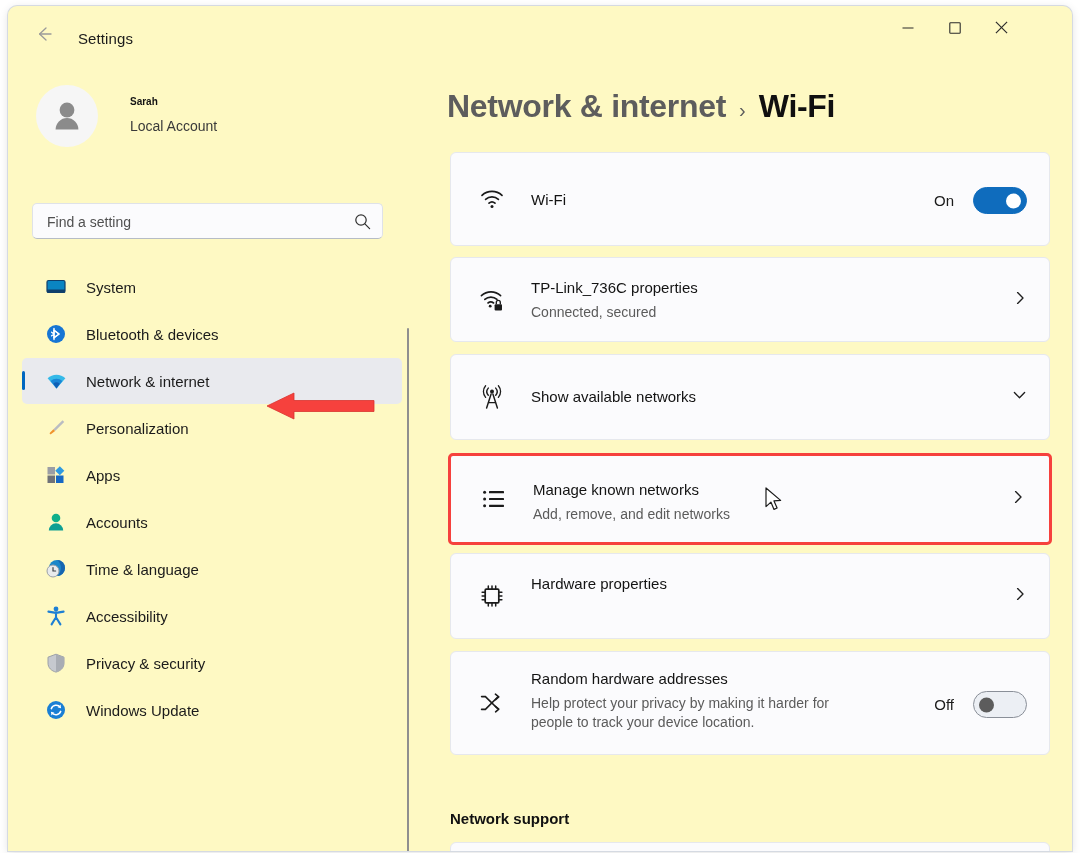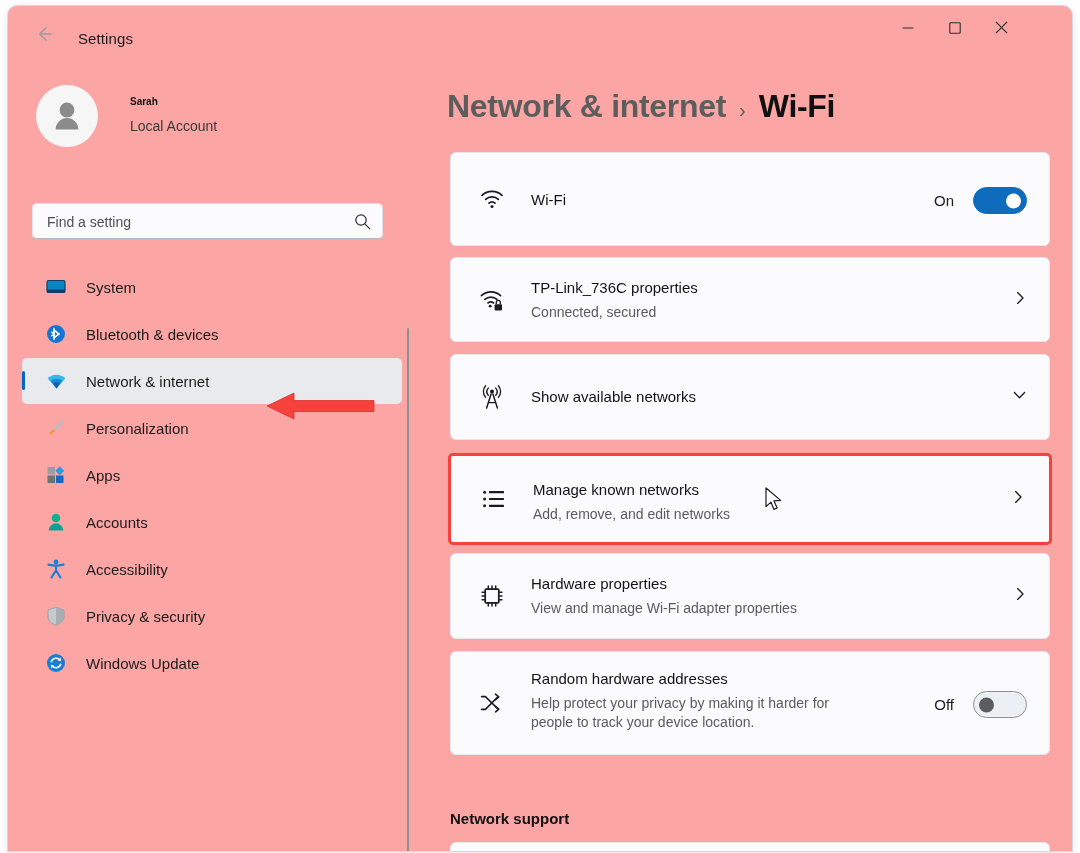--- a/index.html
+++ b/index.html
@@ -14,21 +14,21 @@
     overflow: hidden;
   }
 
   
   #window {
     position: absolute;
     left: 8px;
     top: 6px;
     width: 1064px;
     height: 845px;
-    background: #fca5a5;
+    background: #fef9c3;
     border-radius: 9px 9px 0 0;
     box-shadow: 0 0 0 1px #d5dae2, 0 2px 10px rgba(0,0,0,.13);
     overflow: hidden;
   }
 
   
   #titlebar {
     position: absolute;
     left: 0; top: 0;
     width: 100%;
@@ -404,20 +404,31 @@
       <div class="nav-item">
         <span class="nav-icon">
           <svg width="22" height="22" viewBox="0 0 22 22">
             <circle cx="11" cy="7" r="4.3" fill="#10b08a"></circle>
             <path d="M3.8 19.5a7.2 7.2 0 0 1 14.4 0z" fill="#0f9f93"></path>
           </svg>
         </span>
         <span class="nav-label">Accounts</span>
       </div>
 
+      <div class="nav-item">
+        <span class="nav-icon">
+          <svg width="22" height="22" viewBox="0 0 22 22">
+            <circle cx="12" cy="10" r="8" fill="#1b87c9"></circle>
+            <path d="M12 2a8 8 0 0 1 0 16 10 10 0 0 0 0-16z" fill="#1665b0"></path>
+            <circle cx="8" cy="13" r="6" fill="#e8eaec" stroke="#9aa0a8" stroke-width="1"></circle>
+            <path d="M8 9.5 V13 H10.6" fill="none" stroke="#3a3f45" stroke-width="1.2" stroke-linecap="round"></path>
+          </svg>
+        </span>
+        <span class="nav-label">Time &amp; language</span>
+      </div>
 
 
       <div class="nav-item">
         <span class="nav-icon">
           <svg width="22" height="22" viewBox="0 0 22 22">
             <circle cx="11" cy="4" r="2.4" fill="#1d7fd4"></circle>
             <path d="M11 7.2 L11 12.6 M11 7.9 L3.4 6.6 M11 7.9 L18.6 6.6 M11 12.2 L6.6 19.4 M11 12.2 L15.4 19.4" fill="none" stroke="#1d7fd4" stroke-width="2.1" stroke-linecap="round"></path>
           </svg>
         </span>
         <span class="nav-label">Accessibility</span>
@@ -555,21 +566,20 @@
             <line x1="3.1" y1="9.3" x2="6.2" y2="9.3"></line>
             <line x1="3.1" y1="13" x2="6.2" y2="13"></line>
             <line x1="3.1" y1="16.7" x2="6.2" y2="16.7"></line>
             <line x1="19.8" y1="9.3" x2="22.9" y2="9.3"></line>
             <line x1="19.8" y1="13" x2="22.9" y2="13"></line>
             <line x1="19.8" y1="16.7" x2="22.9" y2="16.7"></line>
           </g>
         </svg>
       </span>
       <span class="card-title" style="top:21px;">Hardware properties</span>
-      <span class="card-sub" style="top:45px;">View and manage Wi-Fi adapter properties</span>
       <span class="chev">
         <svg width="14" height="14" viewBox="0 0 14 14">
           <path d="M4.6 1.6 L10 7 L4.6 12.4" fill="none" stroke="#1f1f1f" stroke-width="1.35" stroke-linecap="round" stroke-linejoin="round"></path>
         </svg>
       </span>
     </div>
 
     <div class="card" style="top:593px;height:104px;">
       <span class="card-icon">
         <svg width="26" height="26" viewBox="0 0 26 26">

